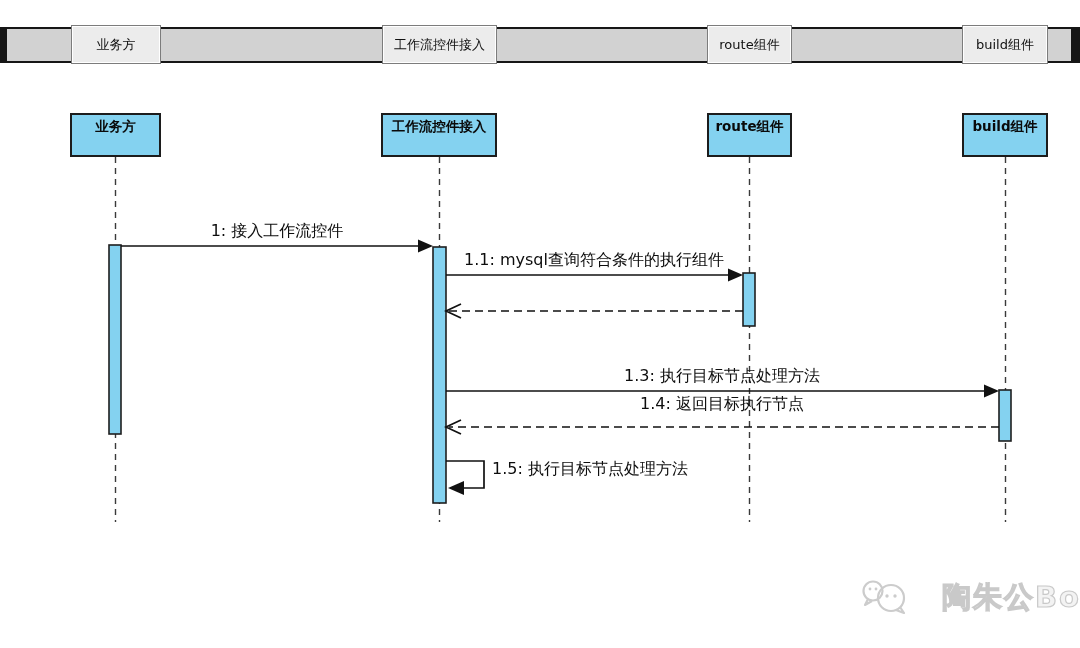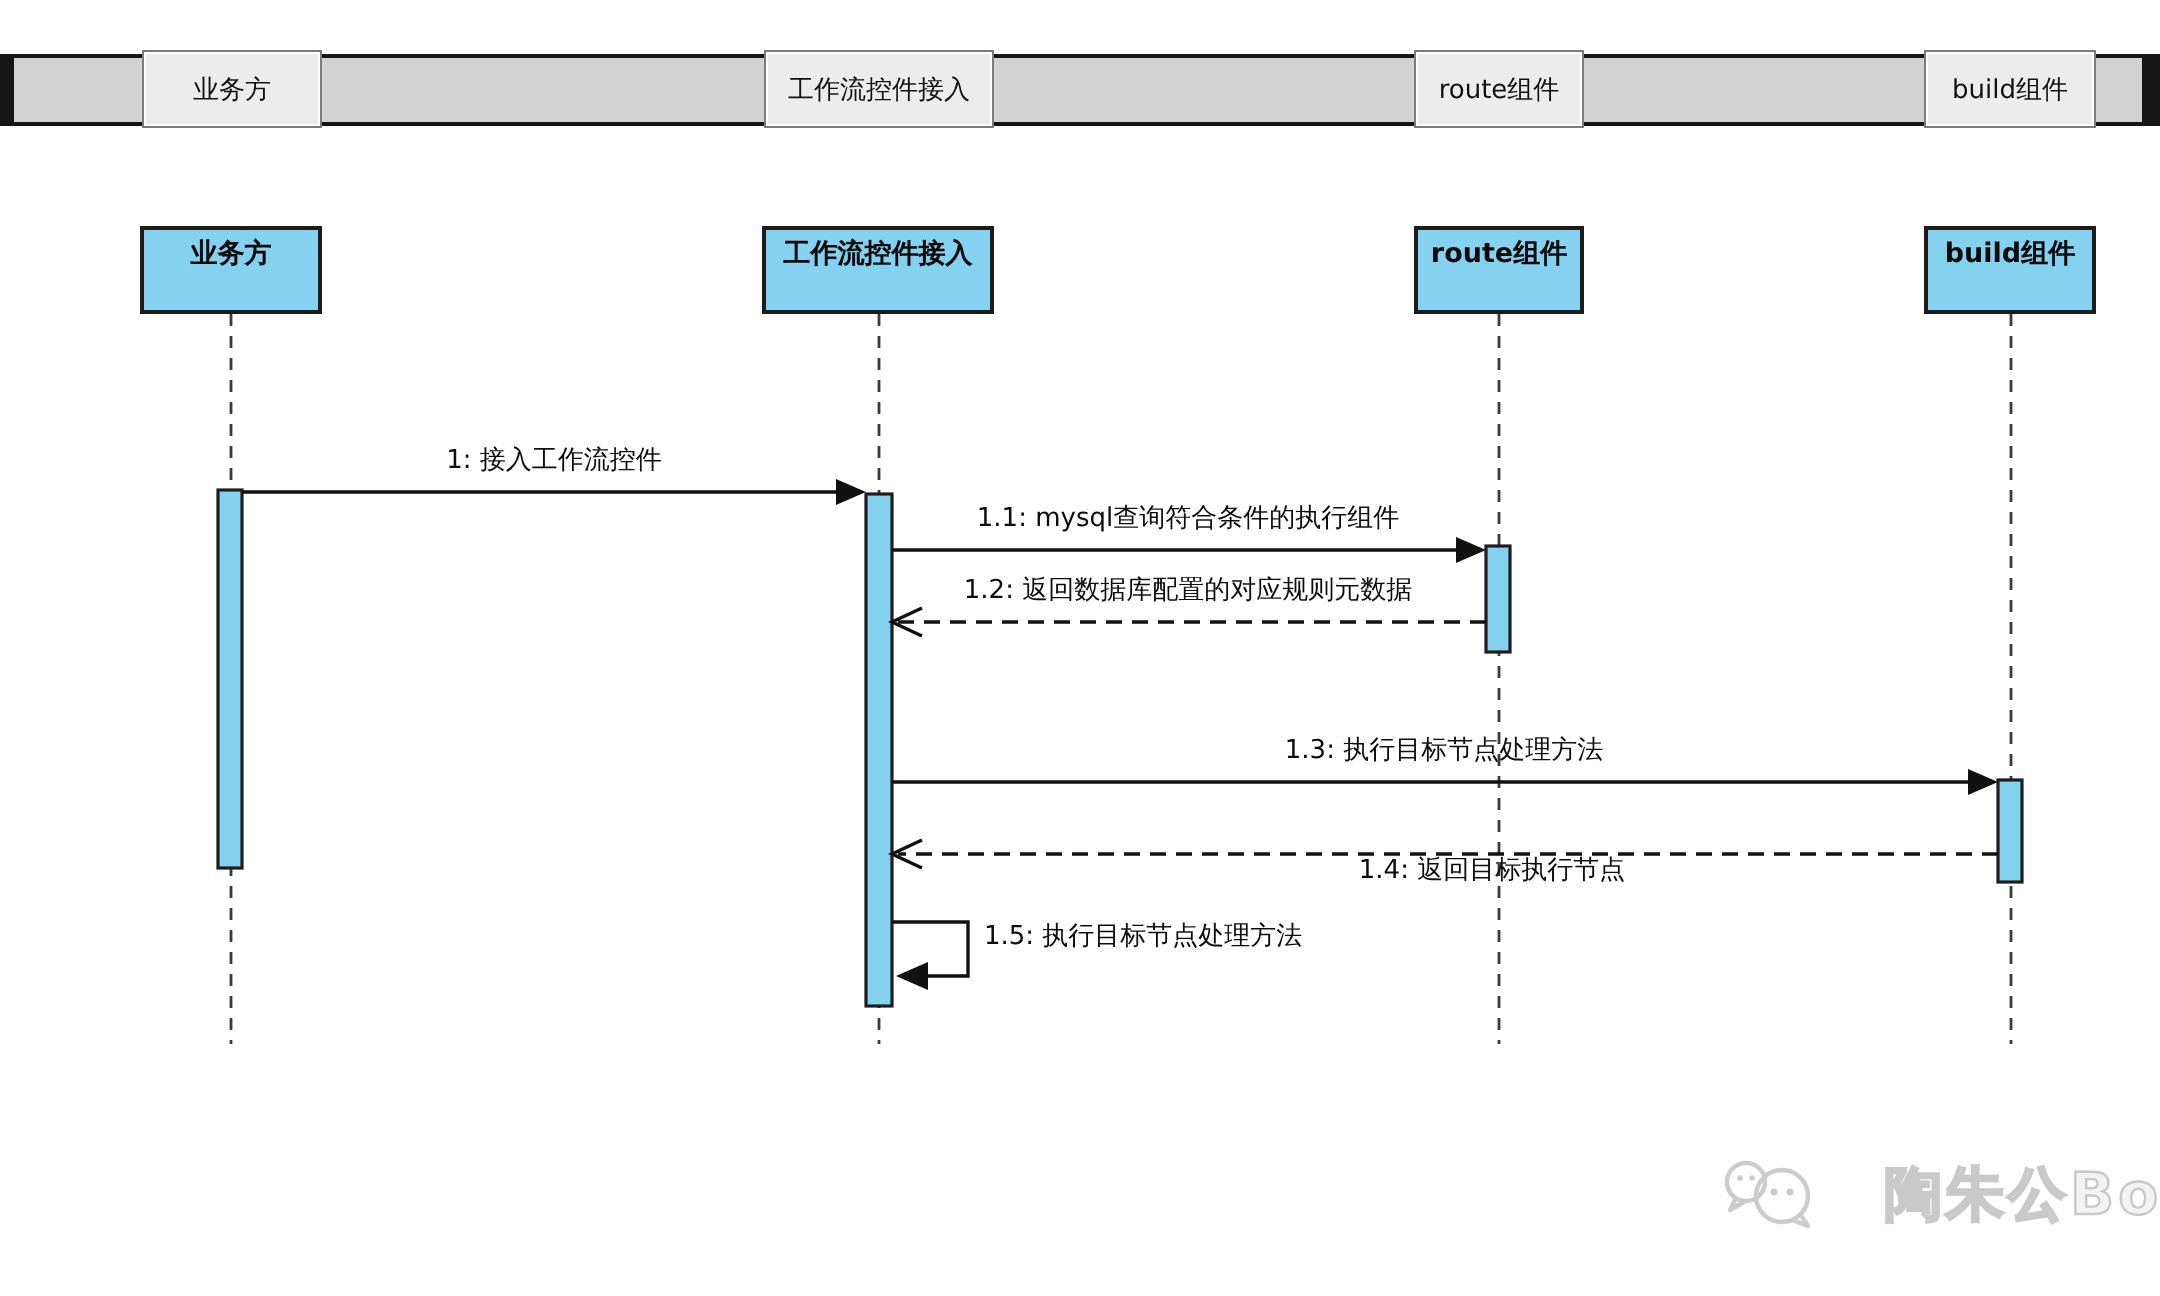--- a/index.html
+++ b/index.html
@@ -35,28 +35,28 @@
     padding-top:3px;font-size:13.5px;font-weight:600;color:#0a0a0a;
   }
   .p0{left:70px;width:91px;}
   .p1{left:381px;width:116px;}
   .p2{left:707px;width:85px;}
   .p3{left:962px;width:86px;}
   
   .diagram-layer{position:absolute;left:0;top:0;width:1080px;height:648px;}
   
   .msg-label{
-    position:absolute;font-size:13px;color:#0d0d0d;white-space:nowrap;line-height:16px;
+    position:absolute;font-size:16px;color:#0d0d0d;white-space:nowrap;line-height:16px;
   }
   .center{transform:translateX(-50%);}
   .l1{left:277px;top:223px;}
   .l11{left:594px;top:252px;}
   .l12{left:594px;top:288px;}
   .l13{left:722px;top:368px;}
-  .l14{left:722px;top:428px;margin-left:24px;}
+  .l14{left:722px;top:396px;}
   .l15{left:492px;top:461px;}
   
   .watermark{position:absolute;left:848px;top:572px;width:225px;height:68px;}
   .wm-icon{position:absolute;left:12px;top:4px;}
   .wm-title{
     position:absolute;left:64px;top:6px;font-size:29px;font-weight:bold;
     color:#f3f3f3;-webkit-text-stroke:1.2px #c9c9c9;letter-spacing:2px;white-space:nowrap;margin-left:30px;
   }
   .wm-subtitle{
     position:absolute;left:44px;top:34px;font-size:20px;font-weight:bold;
@@ -107,21 +107,20 @@
     <polygon points="448,488 464,481 464,495" fill="#111"></polygon>
   </svg>
 
   <div class="participant-head p0">业务方</div>
   <div class="participant-head p1">工作流控件接入</div>
   <div class="participant-head p2">route组件</div>
   <div class="participant-head p3">build组件</div>
 
   <div class="msg-label center l1">1: 接入工作流控件</div>
   <div class="msg-label center l11">1.1: mysql查询符合条件的执行组件</div>
-  <div class="msg-label center l12">1.2: 返回数据库配置的对应规则元数据</div>
   <div class="msg-label center l13">1.3: 执行目标节点处理方法</div>
   <div class="msg-label center l14">1.4: 返回目标执行节点</div>
   <div class="msg-label l15">1.5: 执行目标节点处理方法</div>
 
   <div class="watermark">
     <svg class="wm-icon" width="52" height="44" viewBox="0 0 52 44" xmlns="http://www.w3.org/2000/svg">
       <g fill="none" stroke="#cccccc" stroke-width="2.2">
         <circle cx="13" cy="15" r="9.5"></circle>
         <path d="M8 23 L5 29 L12 25" stroke-linejoin="round"></path>
         <circle cx="31" cy="22" r="13"></circle>

